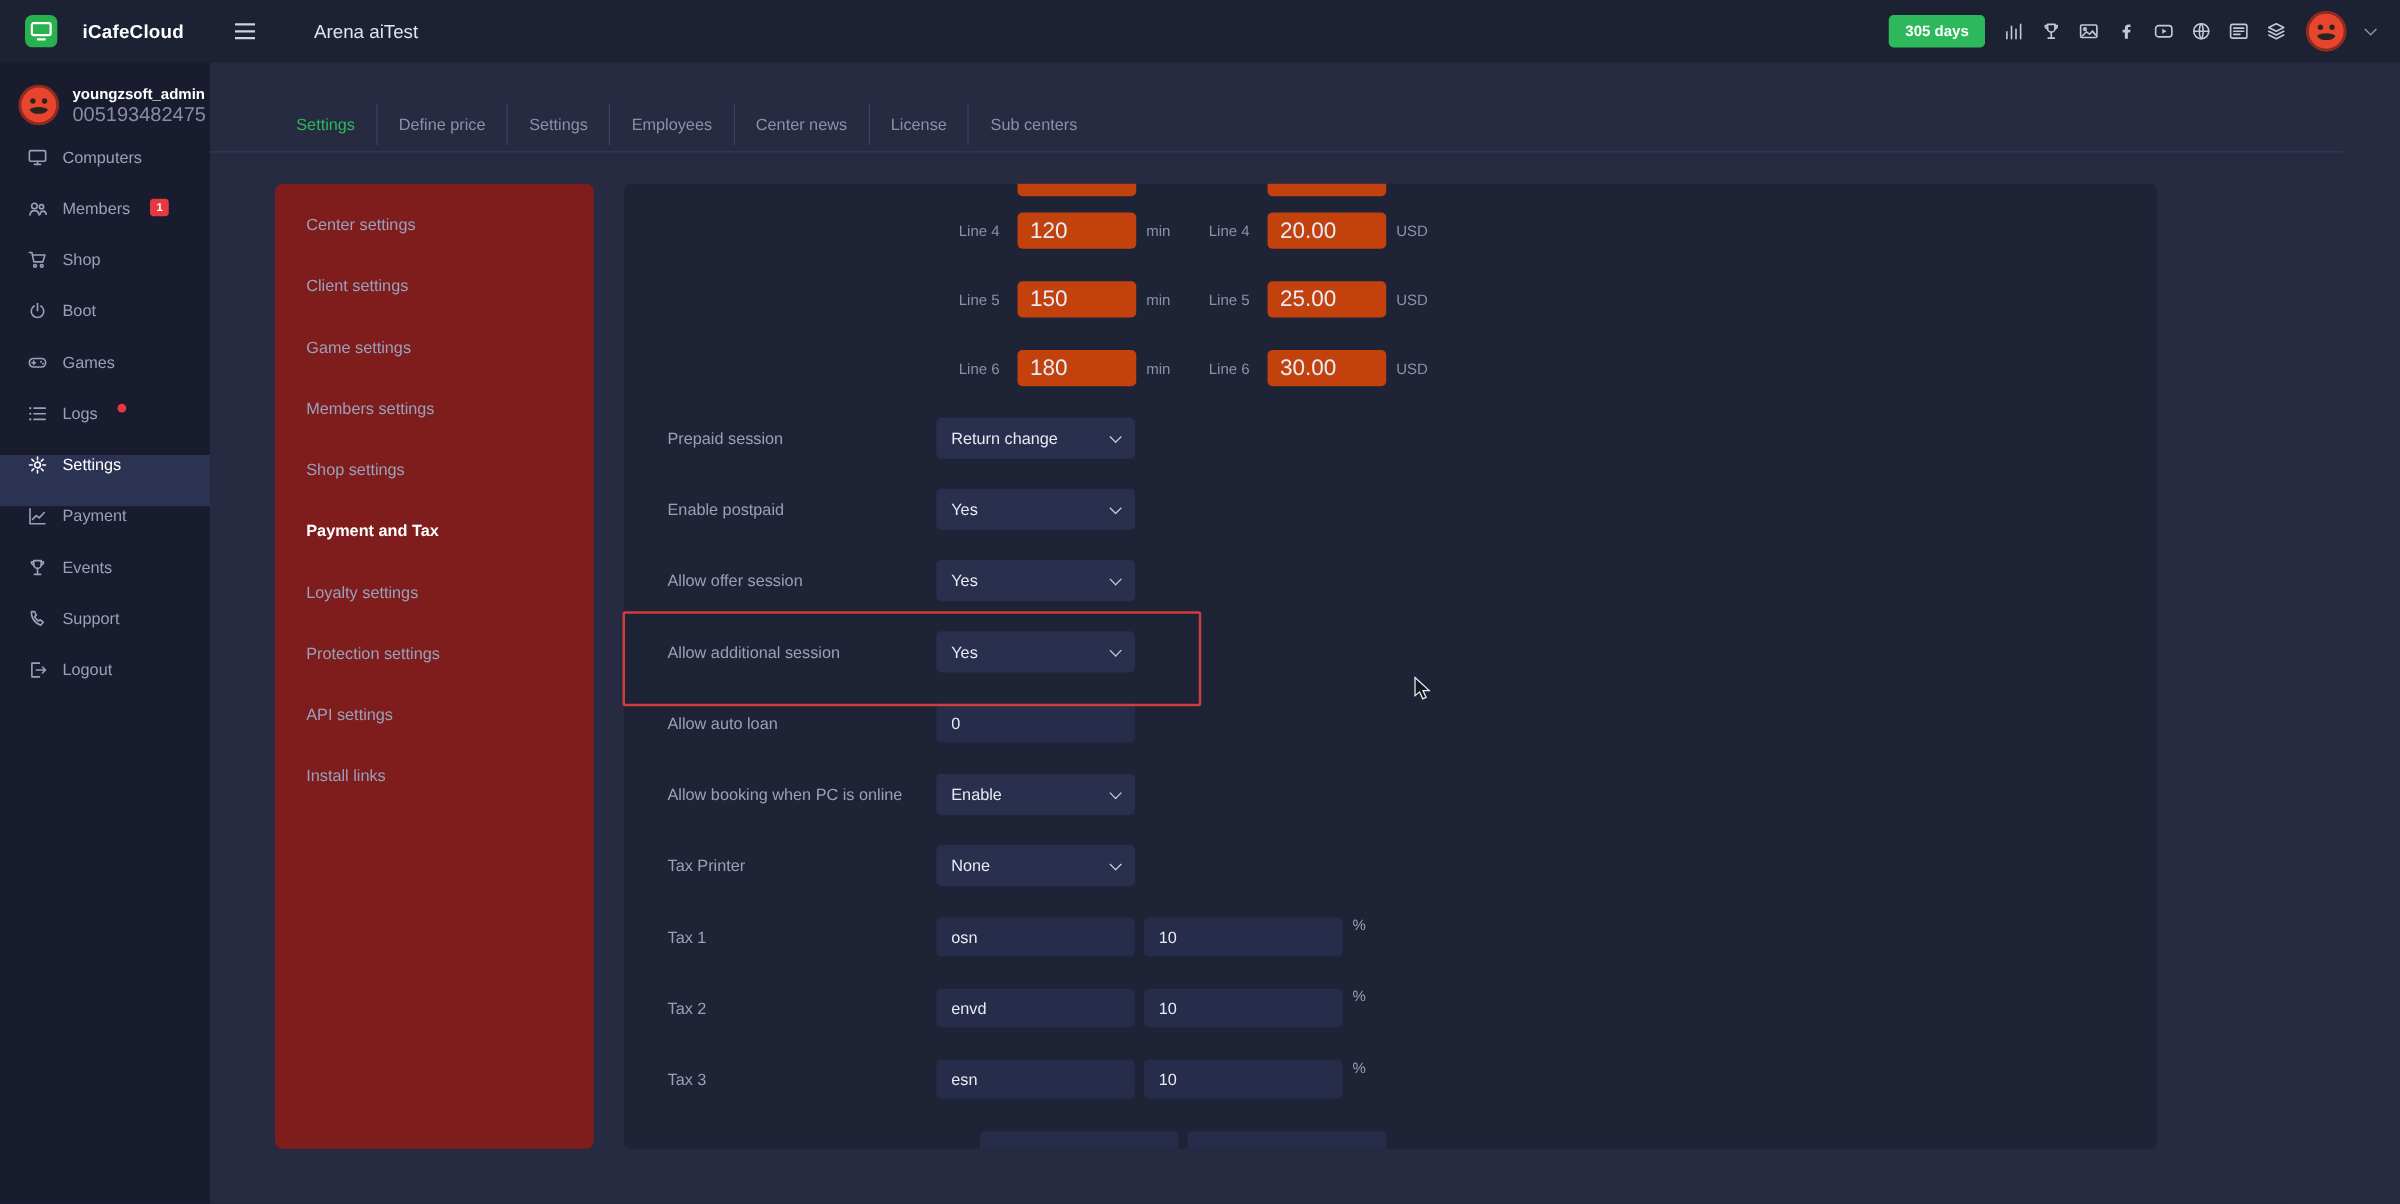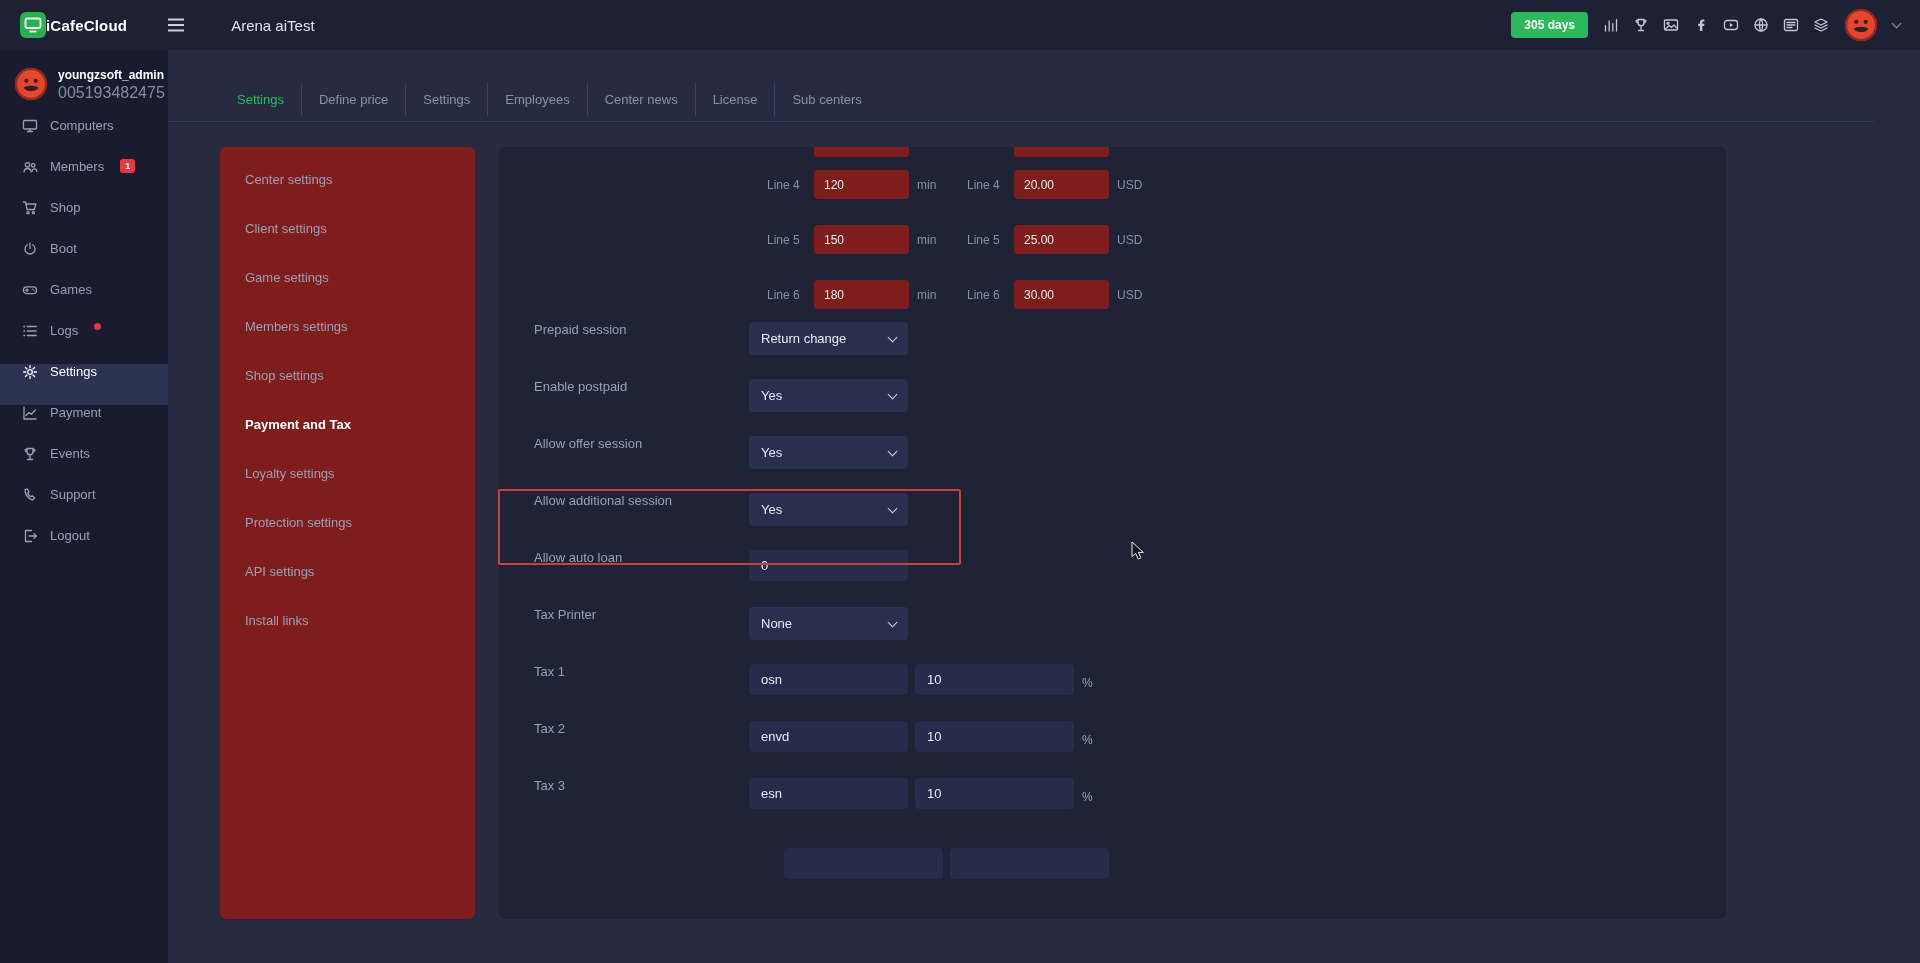--- a/index.html
+++ b/index.html
@@ -10,21 +10,21 @@
     color:#e8ebf4;
     overflow:hidden;
     position:relative;
   }
   
   .topbar {
     position:absolute; top:0; left:0; right:0; height:50px;
     background:#1d2134; display:flex; align-items:center;
     padding:0 20px; z-index:20;
   }
-  .brand { display:flex; align-items:center; gap:0; }
+  .brand { display:flex; align-items:center; gap:20px; }
   .brand-text { font-size:15px; font-weight:bold; color:#ffffff; letter-spacing:.2px; }
   .hamburger { margin-left:40px; cursor:pointer; display:flex; align-items:center; color:#cdd2e2; }
   .page-title { margin-left:46px; font-size:15px; color:#dfe3ef; }
   .topbar-right { margin-left:auto; display:flex; align-items:center; gap:15px; }
   .days-badge {
     background:#2eb85c; color:#fff; font-size:12px; font-weight:bold;
     padding:6px 13px; border-radius:4px; cursor:pointer;
   }
   .tb-icon { width:20px; height:20px; color:#c3c8d9; display:inline-flex; cursor:pointer; }
   .tb-icon svg { width:100%; height:100%; }
@@ -82,26 +82,26 @@
     overflow:hidden; position:relative; flex:0 0 auto;
   }
   
   .sliver-row { height:10px; display:flex; margin-left:315px; overflow:visible; }
   .sliver-row .line-input { margin-top:-19px; }
   .sliver-row .gap { width:105px; }
   .line-row { display:flex; align-items:center; height:55px; margin-left:268px; }
   .line-label { width:47px; font-size:12px; color:#8b91a9; }
   .line-label2 { width:47px; font-size:12px; color:#8b91a9; margin-left:16px; }
   .line-input {
-    width:95px; height:29px; background:#7f1d1d; border:none; border-radius:4px;
-    color:#e8ebf4; font-size:12px; padding:0 10px; font-family:"Liberation Sans",sans-serif;
+    width:95px; height:29px; background:#c2410c; border:none; border-radius:4px;
+    color:#e8ebf4; font-size:18px; padding:0 10px; font-family:"Liberation Sans",sans-serif;
   }
   .line-unit { font-size:12px; color:#8b91a9; margin-left:8px; width:34px; }
   
-  .form-row { display:flex; height:57px; padding-left:35px; }
+  .form-row { display:flex; align-items:center; height:57px; padding-left:35px; }
   .row-label { width:215px; font-size:13px; color:#9aa0b9; flex:0 0 auto; }
   .select {
     width:159px; height:33px; background:#2a2f4e; border-radius:4px;
     display:flex; align-items:center; justify-content:space-between;
     padding:0 12px; font-size:13px; color:#e8ebf4; cursor:pointer; flex:0 0 auto;
   }
   .select .chev { border-color:#cfd4e4; margin-top:-3px; }
   .text-input {
     width:159px; height:31px; background:#262c49; border:none; border-radius:4px;
     color:#e8ebf4; font-size:13px; padding:0 12px; font-family:"Liberation Sans",sans-serif;
@@ -412,20 +412,27 @@
             <div class="select">
               <span>Yes</span>
               <span class="chev"></span>
             </div>
           </div>
           <div class="form-row">
             <span class="row-label">Allow auto loan</span>
             <input class="text-input" value="0" style="">
           </div>
           <div class="form-row">
+            <span class="row-label">Allow booking when PC is online</span>
+            <div class="select">
+              <span>Enable</span>
+              <span class="chev"></span>
+            </div>
+          </div>
+          <div class="form-row">
             <span class="row-label">Tax Printer</span>
             <div class="select">
               <span>None</span>
               <span class="chev"></span>
             </div>
           </div>
           <div class="form-row">
             <span class="row-label">Tax 1</span>
             <input class="text-input" value="osn" style="">
             <input class="text-input tax-input2" value="10" style="">

